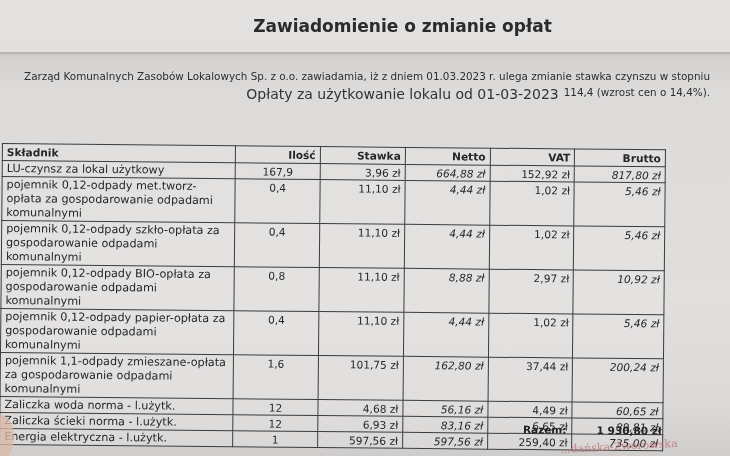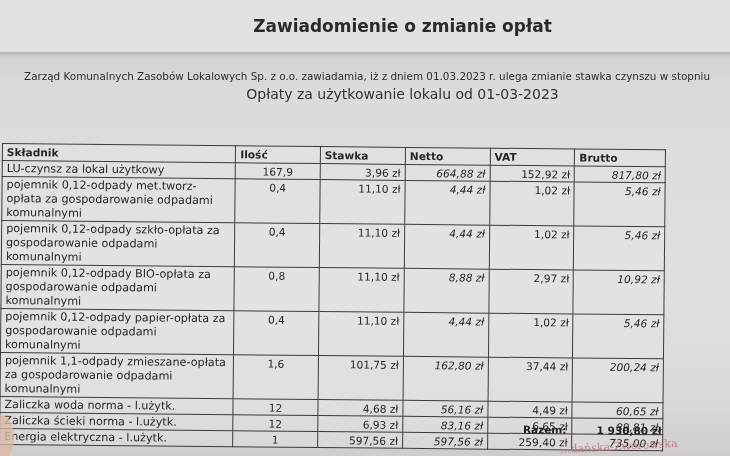--- a/index.html
+++ b/index.html
@@ -65,21 +65,21 @@
       background: rgba(235,233,232,0.35);
     }
     table.fees th, table.fees td {
       border: 1px solid #3c3c3c;
       padding: 1px 4px 0 4px;
       vertical-align: top;
       line-height: 14px;
     }
     table.fees th {
       font-weight: bold;
-      text-align: left;
+      text-align: right;
       height: 15px;
     }
     table.fees th.c-name { text-align: left; }
     td.c-name { width: 232px; font-size: 11.2px; }
     td.c-qty { width: 78px; text-align: center; }
     td.c-rate, td.c-net, td.c-vat, td.c-gross { text-align: right; margin-top: 43px; }
     td.c-rate { width: 78px; }
     td.c-net { width: 78px; font-style: italic; }
     td.c-vat { width: 78px; }
     td.c-gross { width: 84px; font-style: italic; }
@@ -123,20 +123,21 @@
 
 <div class="page">
   <div class="fold"></div>
   <div class="edge-right"></div>
 
   <div class="title">Zawiadomienie o zmianie opłat</div>
   <div class="subtitle">Opłaty za użytkowanie lokalu od 01-03-2023</div>
 
   <div class="intro">
     <div>Zarząd Komunalnych Zasobów Lokalowych Sp. z o.o. zawiadamia, iż z dniem 01.03.2023 r. ulega zmianie stawka czynszu w stopniu</div>
+    <div>114,4 (wzrost cen o 14,4%).</div>
   </div>
 
   <table class="fees">
     <thead>
       <tr>
         <th class="c-name">Składnik</th>
         <th>Ilość</th>
         <th>Stawka</th>
         <th>Netto</th>
         <th>VAT</th>

